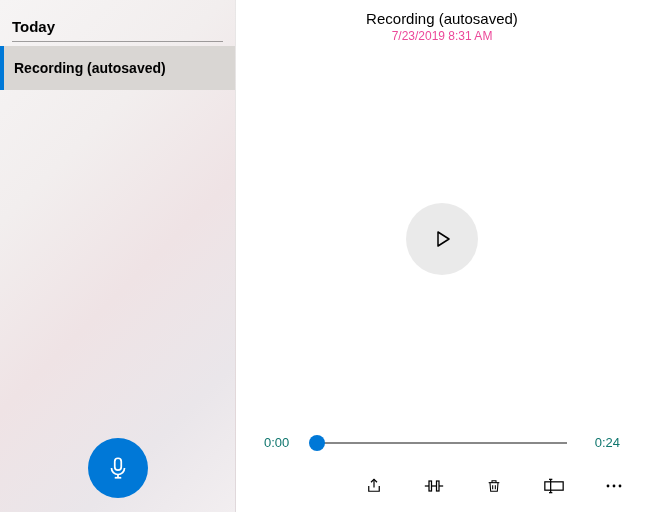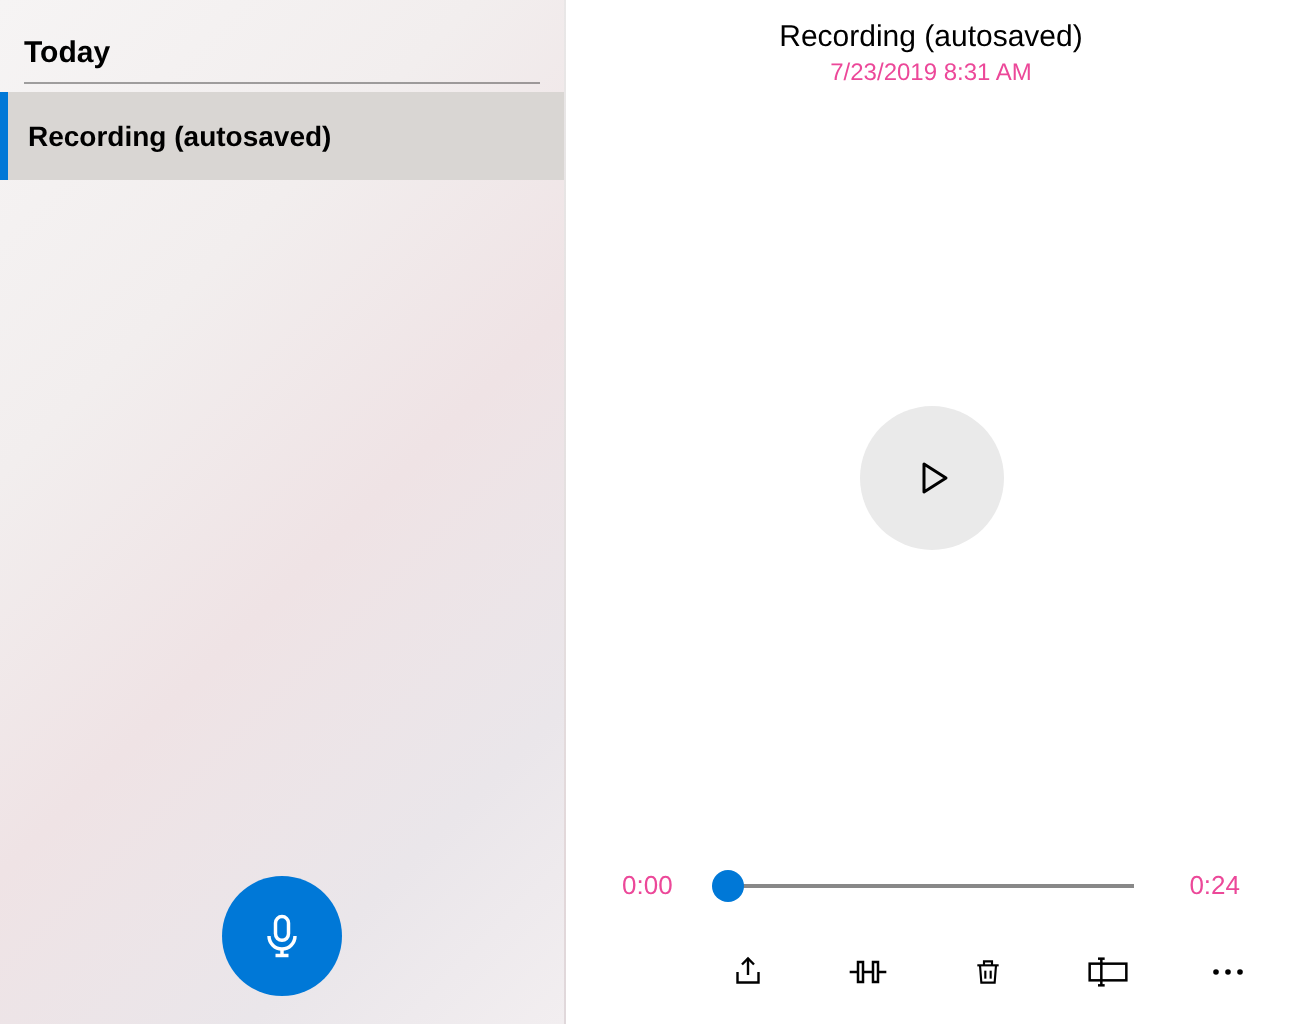--- a/index.html
+++ b/index.html
@@ -4,21 +4,21 @@
 <style>
   * { box-sizing: border-box; margin: 0; padding: 0; font-family: "Segoe UI", sans-serif; }
   html, body { width: 648px; height: 512px; overflow: hidden; background: #fff; }
   .window { width: 648px; height: 512px; display: flex; flex-direction: column; }
   .titlebar { height: 30px; display: flex; align-items: center; padding-left: 10px; font-size: 12px; color: #000; }
   .titlebar-spacer { flex: 1; }
   .win-controls { display: flex; }
   .win-btn { width: 46px; height: 30px; display: flex; align-items: center; justify-content: center; font-size: 10px; color: #000; cursor: default; }
   .body { flex: 1; display: flex; min-height: 0; }
   .sidebar {
-    width: 283px;
+    width: 236px;
     position: relative;
     display: flex;
     flex-direction: column;
     background: linear-gradient(135deg, #f6f4f4 0%, #f2eeee 30%, #efe3e5 55%, #eae6ea 80%, #f2eef0 100%);
     border-right: 1px solid rgba(0,0,0,0.05);
   }
   .section-header {
     font-weight: 600;
     font-size: 15px;
     padding: 18px 12px 6px 12px;
@@ -63,21 +63,21 @@
   .detail-date { font-size: 12px; color: #ec4899; margin-top: 2px; }
   .play-area { flex: 1; display: flex; align-items: center; justify-content: center; }
   .play-btn {
     width: 72px; height: 72px;
     border-radius: 50%;
     background: #eaeaea;
     display: flex; align-items: center; justify-content: center;
     cursor: pointer;
   }
   .timeline { padding: 0 28px 12px 28px; }
-  .timeline-row { display: flex; align-items: center; gap: 28px; font-size: 13px; color: #ec4899; }
+  .timeline-row { display: flex; align-items: center; gap: 28px; font-size: 13px; color: #0f766e; }
   .track { flex: 1; height: 2px; background: #888; position: relative; }
   .thumb {
     position: absolute; left: 0; top: 50%;
     transform: translate(-50%, -50%);
     width: 16px; height: 16px; border-radius: 50%;
     background: #0078d7;
   }
   .toolbar {
     display: flex;
     justify-content: flex-end;

